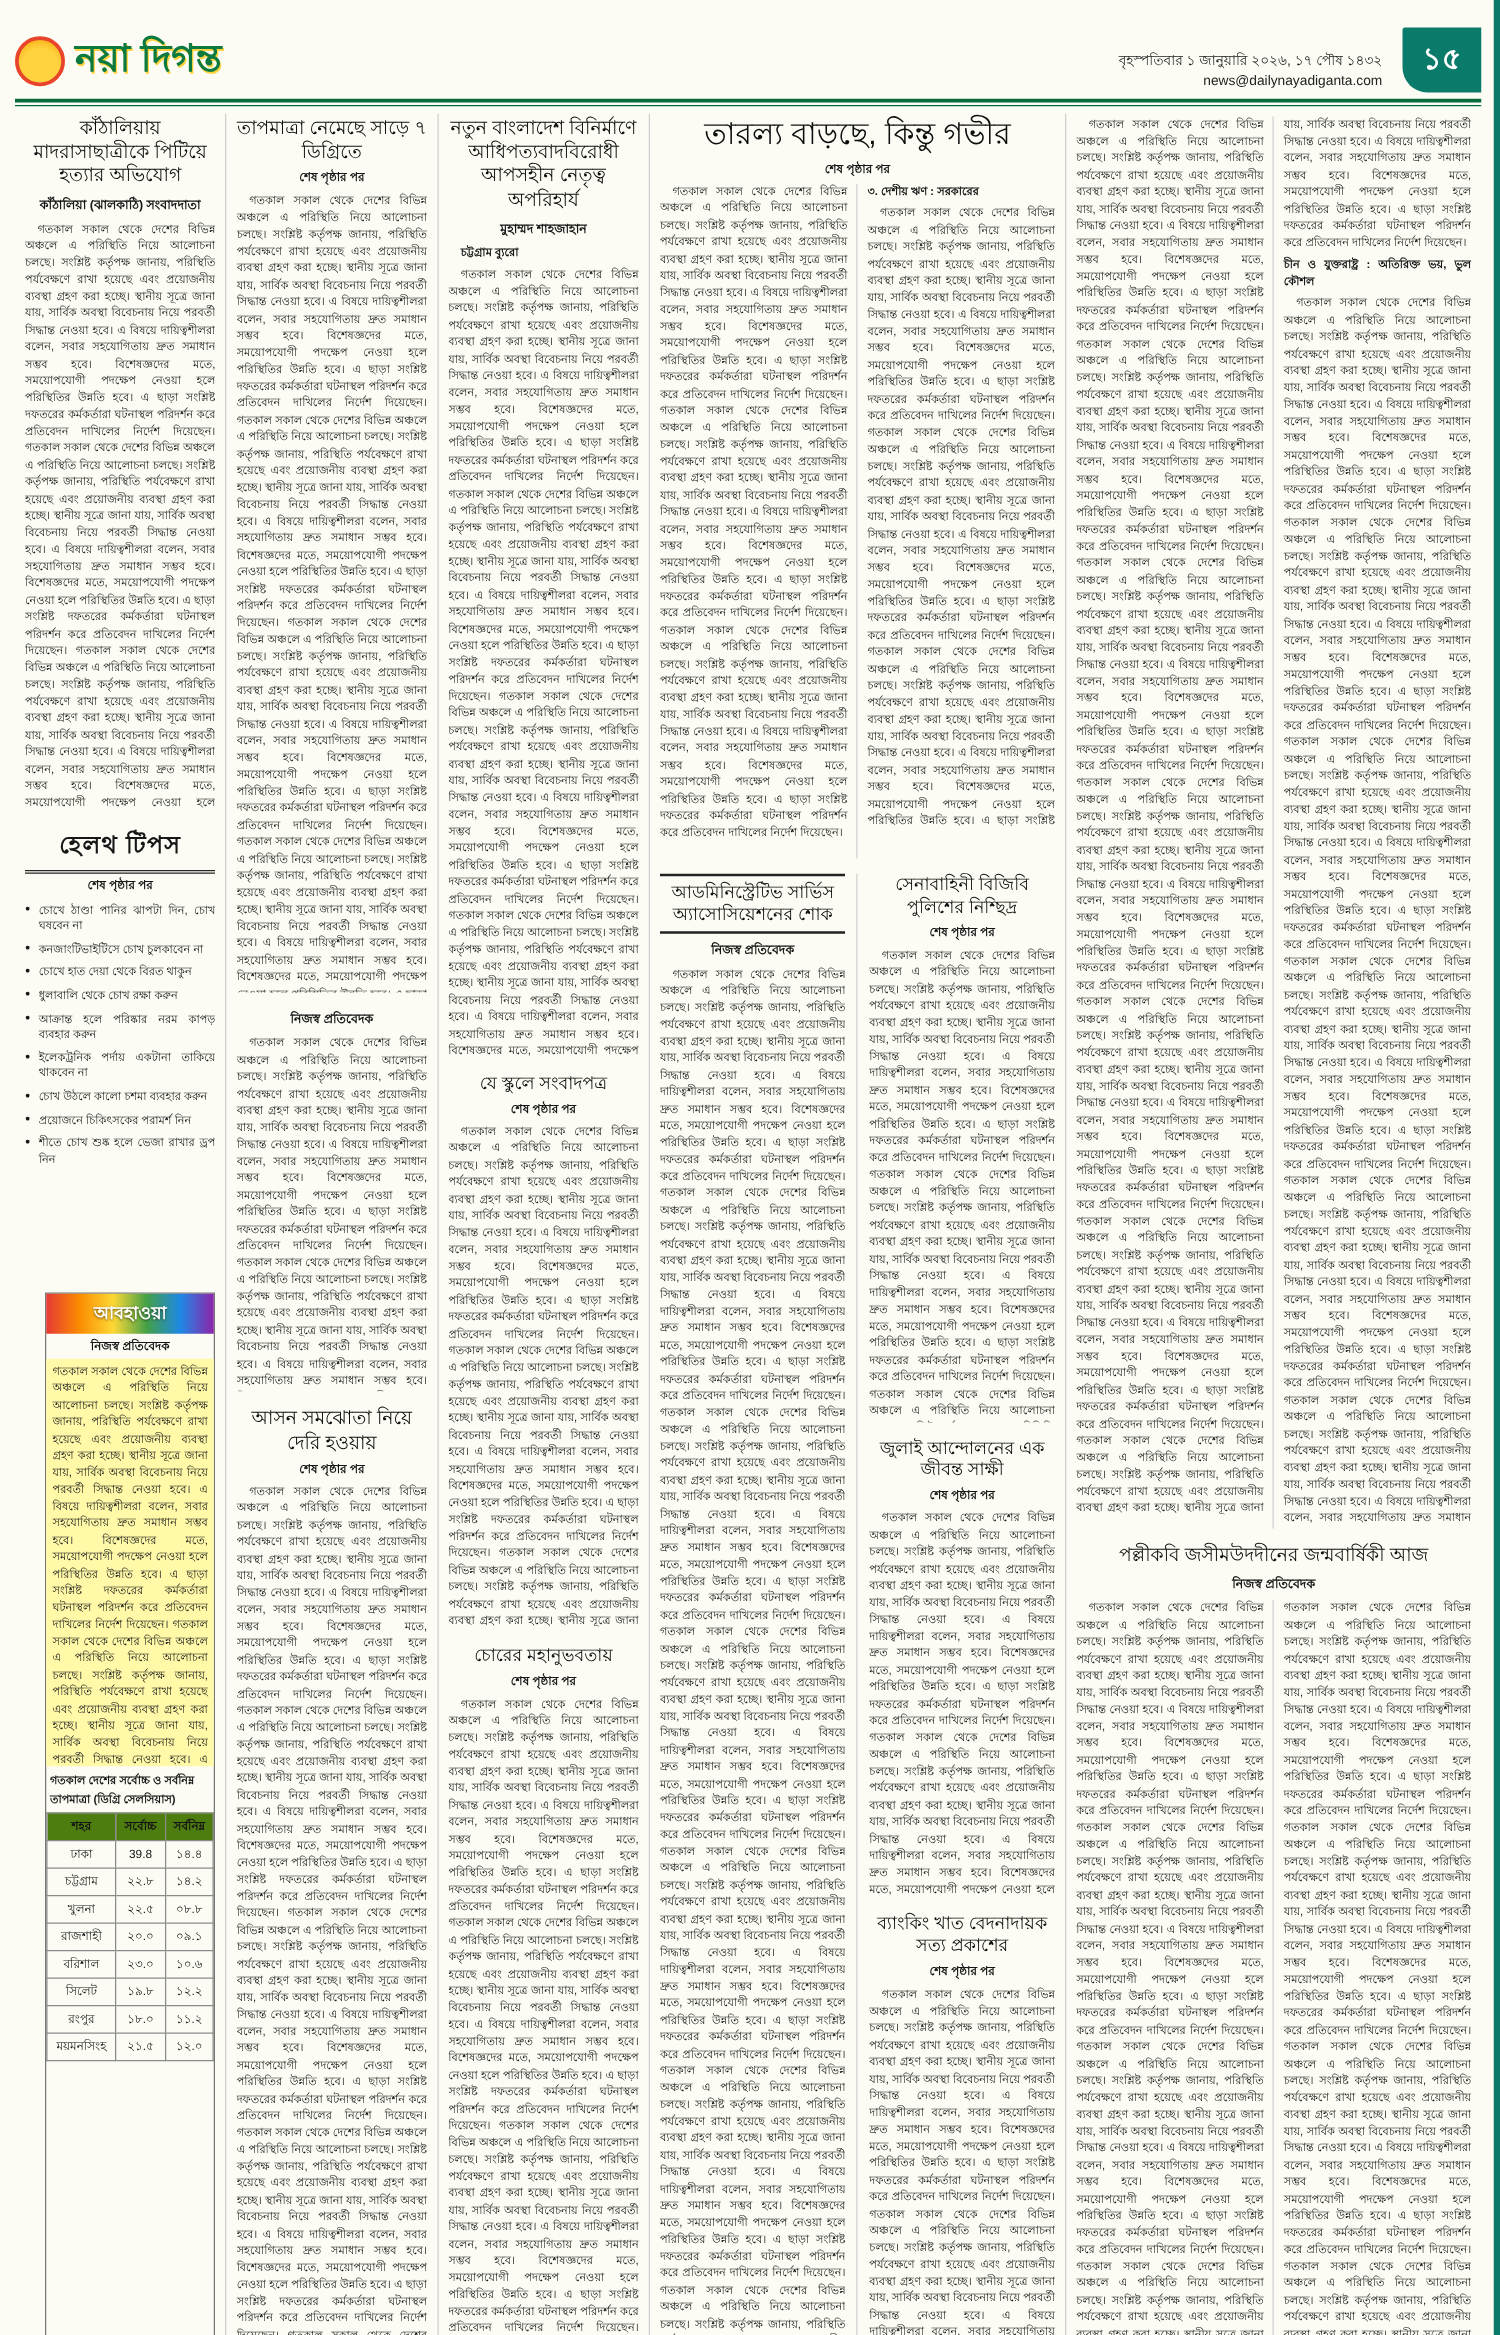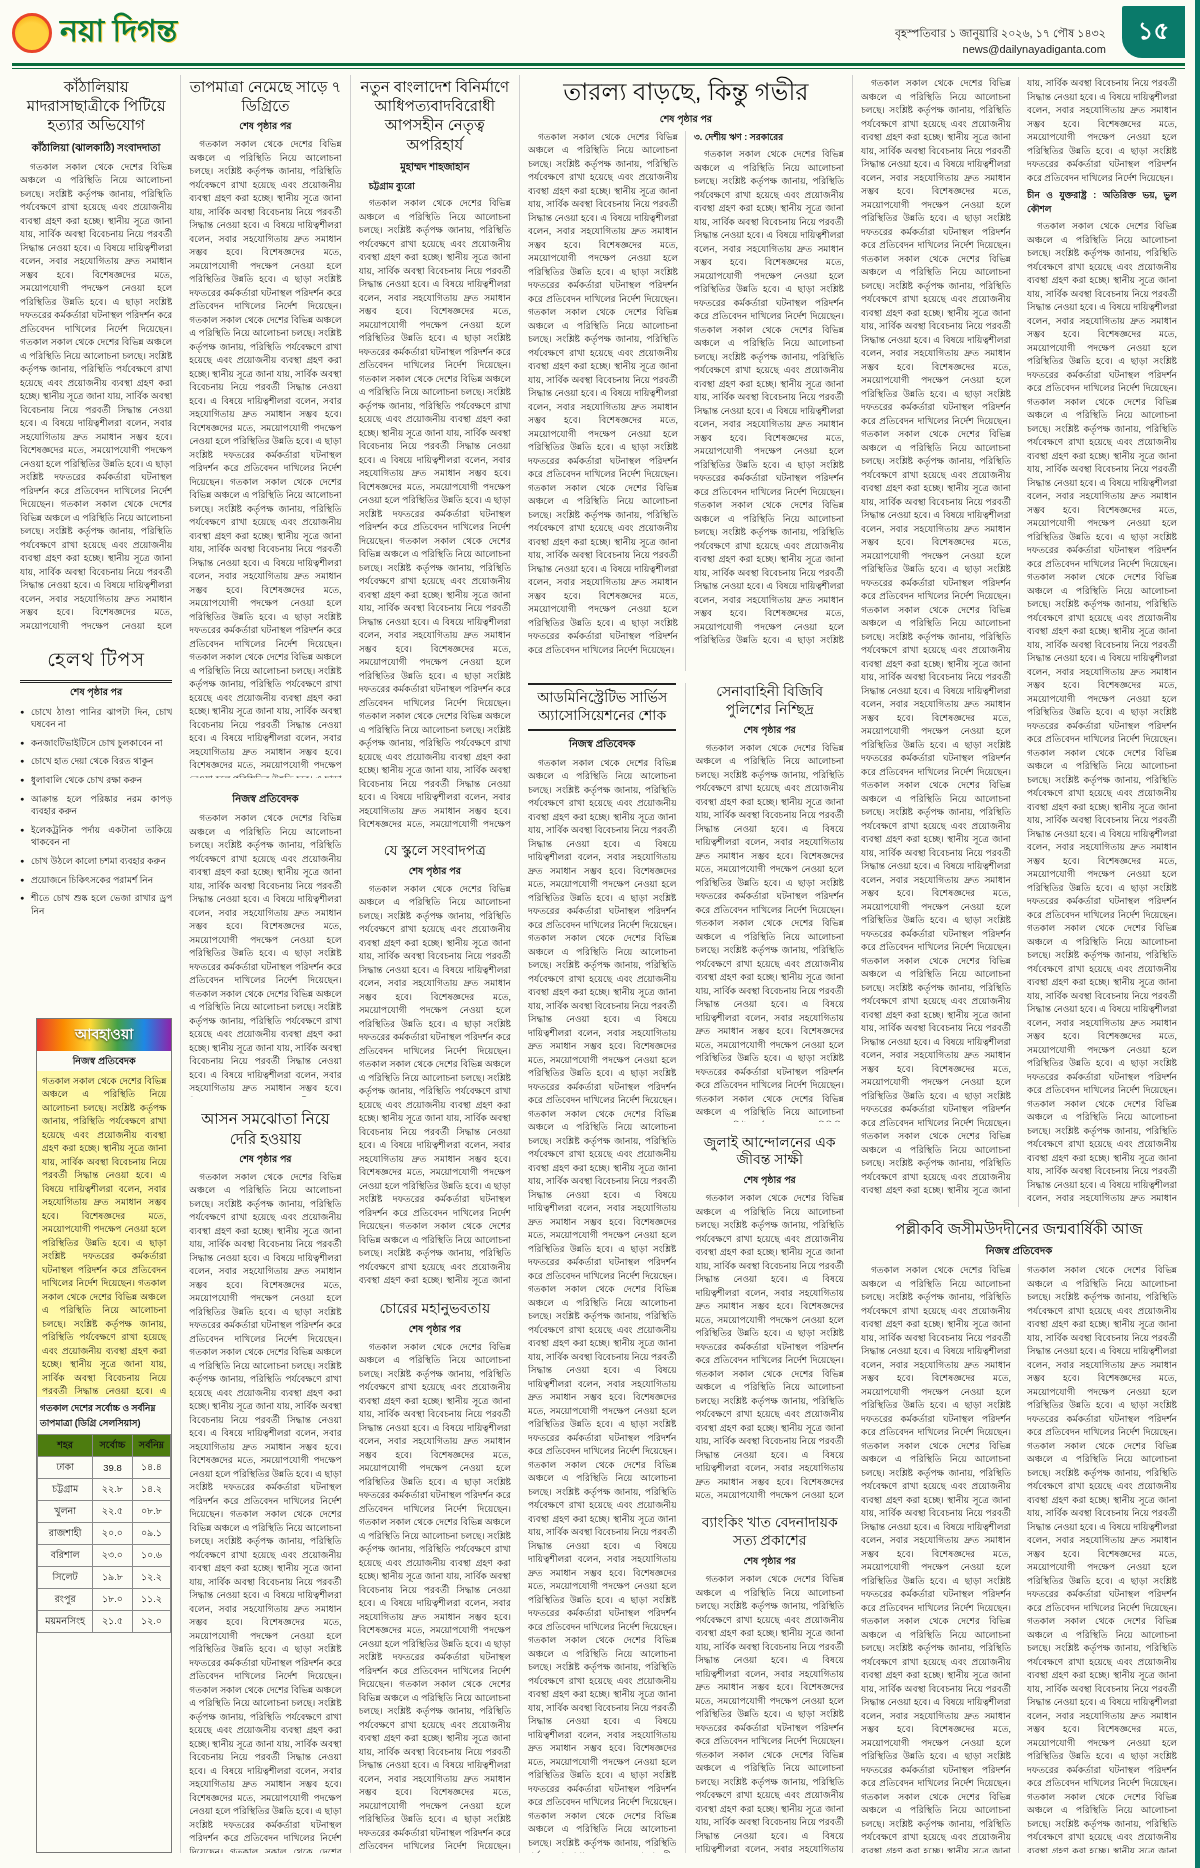--- a/index.html
+++ b/index.html
@@ -1,18 +1,18 @@
 <!DOCTYPE html>
 <html><head>
 <meta charset="utf-8">
 <style>
   html,body{margin:0;padding:0;background:#e8e8e0;}
   .page{width:1200px;height:1868px;margin:0 auto;background:#fcfcf5;color:#161616;
         font-family:"Liberation Sans","DejaVu Sans",sans-serif;box-sizing:border-box;
-        padding:0 10px 8px 12px;position:relative;overflow:hidden;border-right:5px solid #0a7a6a;}
+        padding:16px 10px 8px 12px;position:relative;overflow:hidden;border-right:5px solid #0a7a6a;}
   
   header{display:flex;align-items:flex-end;height:58px;}
   .logo{display:flex;align-items:center;gap:8px;}
   .logo-sun{width:40px;height:40px;border-radius:50%;
             background:radial-gradient(circle at 50% 65%,#ffd23f 55%,#f59f00 100%);
             border:3px solid #e8442a;box-sizing:border-box;}
   .logo-name{font-size:30px;font-weight:bold;color:#0c7a3e;text-shadow:1px 1px 0 #ffd23f;white-space:nowrap;}
   .head-right{margin-left:auto;text-align:right;font-size:11px;line-height:1.45;padding-right:16px;color:#222;}
   .pageno{font-size:24px;font-weight:bold;color:#fff;background:#0a7a6a;padding:6px 16px;
           border-radius:2px 0 0 20px;}
@@ -30,21 +30,21 @@
   .h15{font-size:15px;}  .h14{font-size:14px;}
   .ruled{border-top:2px solid #222;border-bottom:2px solid #222;padding:4px 2px;}
   .cont{font-size:9.5px;font-weight:bold;text-align:center;margin:0 0 4px;}
   .byline{font-size:10px;font-weight:bold;text-align:center;margin:1px 0 4px;}
   .dateline{font-weight:bold;}
   .body{font-size:9px;line-height:1.5;text-align:justify;overflow:hidden;}
   .body p{margin:0 0 4px;text-indent:10px;}
   .body p.sub{font-weight:bold;text-indent:0;}
   .two{column-count:2;column-gap:16px;column-rule:1px solid #cfcfcf;}
   
-  .tips-title{font-size:19px;font-weight:normal;text-align:center;letter-spacing:1px;margin:2px 0 2px;
+  .tips-title{font-size:19px;font-weight:bold;text-align:center;letter-spacing:1px;margin:2px 0 2px;
               border-bottom:3px double #222;padding-bottom:3px;}
   ul.tips{margin:2px 0 0;padding:0;overflow:hidden;}
   ul.tips li{list-style:none;position:relative;padding-left:11px;margin:0 0 6px;
              font-size:9px;line-height:1.4;text-align:justify;}
   ul.tips li::before{content:"●";position:absolute;left:0;top:1px;font-size:7px;}
   
   .wx{border:1px solid #777;display:flex;flex-direction:column;min-height:0;margin-left:16px;}
   .wx-bar{background:linear-gradient(90deg,#e53935,#fb8c00,#fdd835,#43a047,#1e88e5,#8e24aa);
           color:#fff;font-weight:bold;text-align:center;font-size:14px;padding:4px 0;
           text-shadow:0 1px 2px rgba(0,0,0,.6);}

